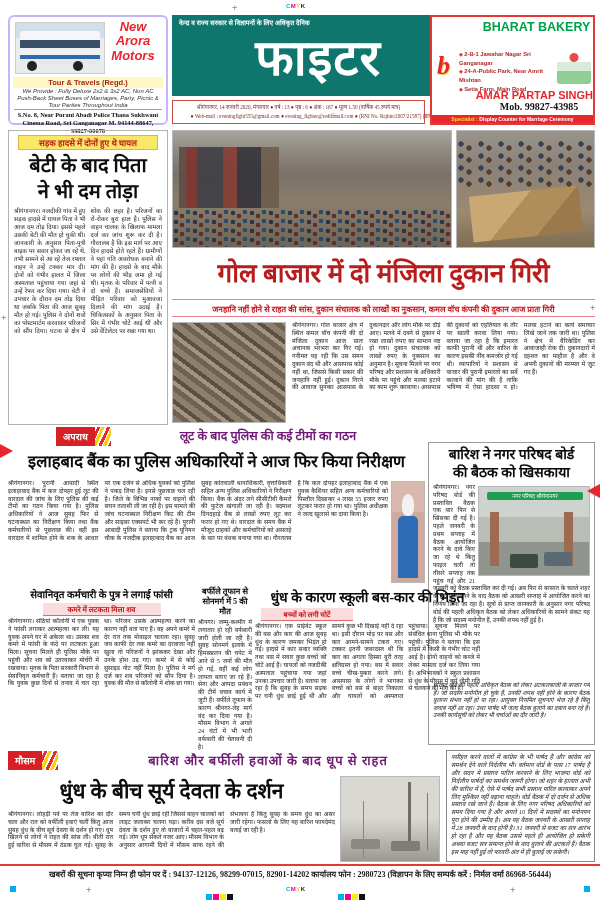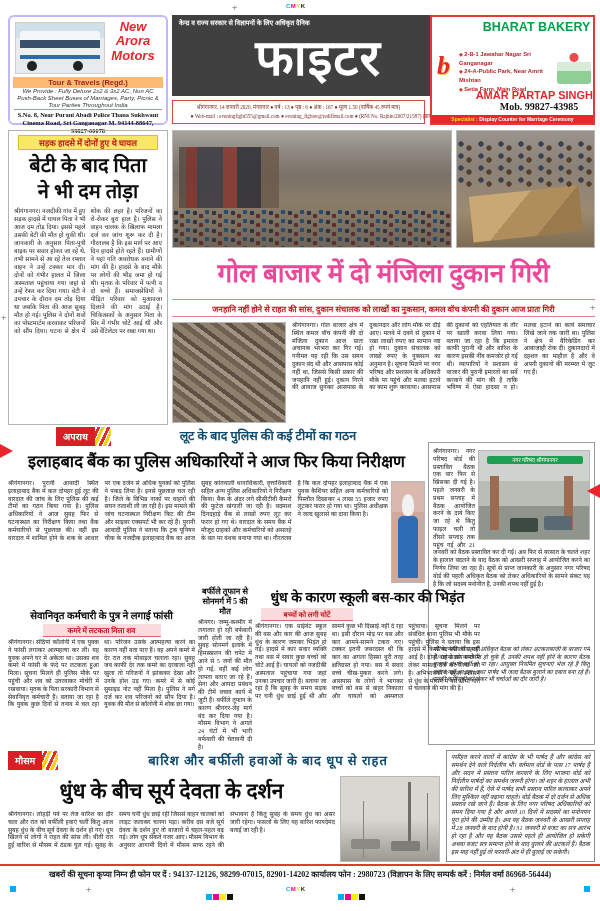--- a/index.html
+++ b/index.html
@@ -23,27 +23,27 @@
   
   .ad-left { left:8px; top:15px; width:160px; height:110px; border:2px solid #c4b5fd; border-radius:6px; background:#fff; }
   .bus-photo { position:absolute; left:5px; top:5px; width:90px; height:52px; background:linear-gradient(180deg,#cfe0ea 0 30%,#e9ebec 30%); border:1px solid #ccc; }
   .bus-photo::before { content:""; position:absolute; left:4%; top:16%; width:92%; height:66%;
     background:linear-gradient(180deg,#f4f6f7 0 28%,#3a4f68 28% 52%,#eef0f1 52% 74%,#2b6bb0 74% 84%,#e6e8e9 84%);
     border-radius:3px; }
   .bus-photo::after { content:""; position:absolute; left:12%; bottom:4%; width:10px; height:10px; border-radius:50%;
     background:#222; box-shadow:46px 0 0 #222; }
   .arora-title { position:absolute; right:4px; top:3px; width:58px; text-align:center;
     font:bold italic 13px "Liberation Sans",sans-serif; color:#e8262d; line-height:1.1; }
-  .arora-strip { position:absolute; left:3px; top:60px; width:150px; background:#fdba74;
+  .arora-strip { position:absolute; left:3px; top:60px; width:150px; background:#fef9c3;
     font:bold 7.5px "Liberation Sans",sans-serif; color:#a3231f; text-align:center; padding:1px 0; }
   .arora-provide { position:absolute; left:4px; top:71px; width:148px; font:italic 6px "Liberation Sans",sans-serif; color:#333; text-align:center; line-height:1.2; }
   .arora-addr { position:absolute; left:4px; top:92px; width:148px; border-top:1px solid #d89; padding-top:1px;
     font:bold 6.4px "Liberation Serif",serif; color:#111; text-align:center; line-height:1.25; }
 
-  .masthead { left:172px; top:15px; width:292px; height:81px; background:#404040; color:#fff; }
+  .masthead { left:172px; top:15px; width:292px; height:81px; background:#0f766e; color:#fff; }
   .mast-tag { padding:3px 7px 0; font:bold 6.5px "Liberation Sans",sans-serif; }
   .mast-title { text-align:center; font-weight:bold; font-size:50px; line-height:62px; letter-spacing:1px; }
 
   .ad-right { left:430px; top:15px; width:165px; height:110px; border:2px solid #e03a33; background:#fff; }
   .bakery-t { text-align:center; font:bold 12.5px "Liberation Sans",sans-serif; color:#00a14b; line-height:1.25;padding-left:48px; }
   .bakery-row { position:absolute; left:3px; top:32px; width:157px; height:38px; }
   .logo-b { position:absolute; left:2px; top:2px; font:bold italic 26px "Liberation Serif",serif; color:#e8262d; text-shadow:1px 1px 0 #f7c948; }
   .bakery-points { position:absolute; left:24px; top:1px; width:96px; font:bold 5.8px "Liberation Sans",sans-serif; color:#b3262a; line-height:1.5; }
   .bakery-points .pt::before { content:"◆ "; color:#e03a33; font-size:5px; }
   .cake-photo { position:absolute; right:1px; top:1px; width:34px; height:34px; border-radius:3px;
@@ -94,31 +94,31 @@
     background:#f2f2f2; border-radius:50% 50% 40% 40%; }
   .ph-fog { left:340px; top:776px; width:100px; height:86px;
     background:linear-gradient(180deg,#d8d7d2 0 50%,#bdbbb4 72%,#9b9992 100%); }
   .ph-fog::before { content:""; position:absolute; left:68%; top:6%; width:3px; height:70%; background:#6e6d68;
     box-shadow:-46px 18px 0 -1px #85847e, 18px 10px 0 -1px #7b7a74; }
   .ph-fog::after { content:""; position:absolute; left:10%; bottom:14%; width:30%; height:12%;
     background:#8a8983; border-radius:2px; box-shadow:40px 2px 0 #7e7d77;
   }
 
   
-  .main-head { left:172px; top:251px; width:423px; height:46px; font-weight:bold; font-size:26px; line-height:46px; text-align:center; white-space:nowrap; color:#ec4899; }
+  .main-head { left:172px; top:251px; width:423px; height:46px; font-weight:bold; font-size:26px; line-height:46px; text-align:center; white-space:nowrap; color:#b91c1c; }
   .main-deck { left:172px; top:299px; width:423px; border-top:1px solid #e87f8f; border-bottom:1px solid #e87f8f;
     color:#c4161c; font-weight:bold; font-size:8.2px; text-align:center; padding:2.5px 0; }
   .main-body { left:292px; top:322px; width:303px; height:101px; column-count:4; column-gap:6px;
     font-size:6.1px; line-height:7.8px; overflow:hidden; }
 
   
   .band { display:flex; align-items:stretch; height:19px; }
   .band-label { background:#d91f26; color:#fff; font:bold 9.5px "Liberation Sans",sans-serif; line-height:19px; padding:0 7px; }
   .band-stripes { width:16px; background:repeating-linear-gradient(115deg,#fff 0 2px,#e8262d 2px 5px,#fff 5px 6px,#f5d014 6px 9px); }
-  .band-kicker { flex:1; text-align:center; font-weight:bold; font-size:12.5px; line-height:19px; color:#0c4a6e; }
+  .band-kicker { flex:1; text-align:center; font-weight:bold; font-size:12.5px; line-height:19px; color:#701a75; }
   .crime-band { left:8px; top:427px; width:417px;padding-left:48px; }
   .weather-band { left:8px; top:751px; width:470px; }
   .weather-band .band-kicker { font-size:13px; letter-spacing:1px; }
 
   .crime-head { left:8px; top:447px; width:417px; height:30px; font-weight:bold; font-size:16.5px; line-height:30px; text-align:center; white-space:nowrap; color:#0b0b0b; }
   .crime-body { left:8px; top:480px; width:380px; height:103px; column-count:4; column-gap:6px; font-size:6.1px; line-height:7.8px; overflow:hidden; }
 
   
   .rain-box { left:428px; top:442px; width:167px; height:303px; border:1px solid #9a9a9a; padding:3px 4px; }
   .rain-head { text-align:center; font-weight:bold; font-size:14px; line-height:18px; color:#0b0b0b; }
@@ -129,21 +129,21 @@
     background:linear-gradient(180deg,#cfd3cf 0 34%,#b8bdb6 34% 62%,#8f948c 62%); }
   .gate-sign { position:absolute; left:8px; top:5px; width:96px; background:#1e9e50; color:#fff;
     font-size:5.5px; line-height:8px; text-align:center; border-radius:2px; }
   .ph-gate::before { content:""; position:absolute; left:10%; top:28%; width:9px; height:62%; background:#9c6b52;
     box-shadow:74px 0 0 #9c6b52; }
   .ph-gate::after { content:""; position:absolute; left:28%; bottom:8%; width:26%; height:16%; background:#3d4a42; border-radius:2px;
     box-shadow:34px -2px 0 #5a6a74; }
   .rain-caption { margin-top:2px; font-style:italic; font-size:6px; line-height:7.6px; overflow:hidden; height:62px; }
 
   
-  .sui { left:8px; top:608px; width:187px; }
+  .sui { left:8px; top:587px; width:187px; }
   .sui-head { text-align:center; font-weight:bold; font-size:10px; white-space:nowrap; color:#0b0b0b; }
   .sui-sub { width:118px; margin:2px auto; background:#fbdcdc; border-bottom:1px solid #e06a6a;
     color:#c4161c; font-weight:bold; font-size:7.4px; text-align:center; padding:1px 0; }
   .sui-body { margin-top:2px; height:128px; column-count:2; column-gap:5px; font-size:6.1px; line-height:7.8px; overflow:hidden; }
 
   .snow { left:198px; top:587px; width:54px; }
   .snow-head { text-align:center; font-weight:bold; font-size:8.2px; line-height:10px; color:#0b0b0b; }
   .snow-body { margin-top:2px; height:136px; font-size:6.1px; line-height:7.8px; overflow:hidden; }
 
   .fogc { left:255px; top:587px; width:225px; }
@@ -233,20 +233,22 @@
   <div class="abs band crime-band">
     <div class="band-label">अपराध</div>
     <div class="band-stripes"></div>
     <div class="band-kicker">लूट के बाद पुलिस की कई टीमों का गठन</div>
   </div>
   <div class="abs crime-head">इलाहबाद बैंक का पुलिस अधिकारियों ने आज फिर किया निरीक्षण</div>
   <div class="abs crime-body just">श्रीगंगानगर। पुरानी आबादी स्थित इलाहाबाद बैंक में कल दोपहर हुई लूट की वारदात की जांच के लिए पुलिस की कई टीमों का गठन किया गया है। पुलिस अधिकारियों ने आज सुबह फिर से घटनास्थल का निरीक्षण किया तथा बैंक कर्मचारियों से पूछताछ की। वहीं इस वारदात में शामिल होने के शक के आधार पर एक दर्जन से अधिक युवकों को पुलिस ने पकड़ लिया है। इनसे पूछताछ चल रही है। जिले के विभिन्न नाकों पर वाहनों की सघन तलाशी ली जा रही है। इस मामले की जांच घटनास्थल निरीक्षण किट की टीम और साइबर एक्सपर्ट भी कर रहे हैं। पुरानी आबादी पुलिस ने बताया कि ट्रक यूनियन चौक के नजदीक इलाहाबाद बैंक का आज सुबह कोतवाली थानाधिकारी, वृत्ताधिकारी सहित अन्य पुलिस अधिकारियों ने निरीक्षण किया। बैंक के अंदर लगे सीसीटीवी कैमरों की फुटेज खंगाली जा रही है। बदमाश दिनदहाड़े बैंक से लाखों रुपए लूट कर फरार हो गए थे। वारदात के समय बैंक में मौजूद ग्राहकों और कर्मचारियों को असलहे के बल पर बंधक बनाया गया था। गौरतलब है कि कल दोपहर इलाहाबाद बैंक में एक युवक कैशियर सहित अन्य कर्मचारियों को पिस्तौल दिखाकर 4 लाख 55 हजार रुपए लूटकर फरार हो गया था। पुलिस अधीक्षक ने जल्द खुलासे का दावा किया है।</div>
   <div class="ph ph-inspector"></div>
 
   <div class="abs rain-box">
+    <div class="rain-head pre">बारिश ने नगर परिषद बोर्ड
+की बैठक को खिसकाया</div>
     <div class="rain-body just">
       <span class="ph-gate" style="display:block;">
         <span class="gate-sign" style="display:block;">नगर परिषद श्रीगंगानगर</span>
       </span>
       <span>श्रीगंगानगर। नगर परिषद बोर्ड की प्रस्तावित बैठक एक बार फिर से खिसका दी गई है। पहले जनवरी के प्रथम सप्ताह में बैठक आयोजित करने के दावे किए जा रहे थे किंतु फाइल चली तो तीसरे सप्ताह तक पहुंच गई और 21 जनवरी को बैठक प्रस्तावित कर दी गई। अब फिर से बरसात के चलते शहर के हालात बदलने के बाद बैठक को आखरी सप्ताह में आयोजित करने का निर्णय लिया जा रहा है। सूत्रों से प्राप्त जानकारी के अनुसार नगर परिषद बोर्ड की पहली अधिकृत बैठक को लेकर अधिकारियों के सामने संकट यह है कि जो सदस्य मनोनीत हैं, उनकी शपथ नहीं हुई है।</span>
     </div>
     <div class="rain-caption just">परिषद बोर्ड की पहली अधिकृत बैठक को लेकर अटकलबाजी के बाजार गर्म हैं। जो सदस्य मनोनीत हो चुके हैं, उनकी शपथ नहीं होने के कारण बैठक बुलाना संभव नहीं हो पा रहा। आयुक्त नियमित सूचनाएं भेज रहे हैं किंतु जवाब नहीं आ रहा। उधर पार्षद भी जल्द बैठक बुलाने का दबाव बना रहे हैं। उनकी कार्यसूची को लेकर भी चर्चाओं का दौर जारी है।</div>
   </div>
 
   <div class="abs sui">

